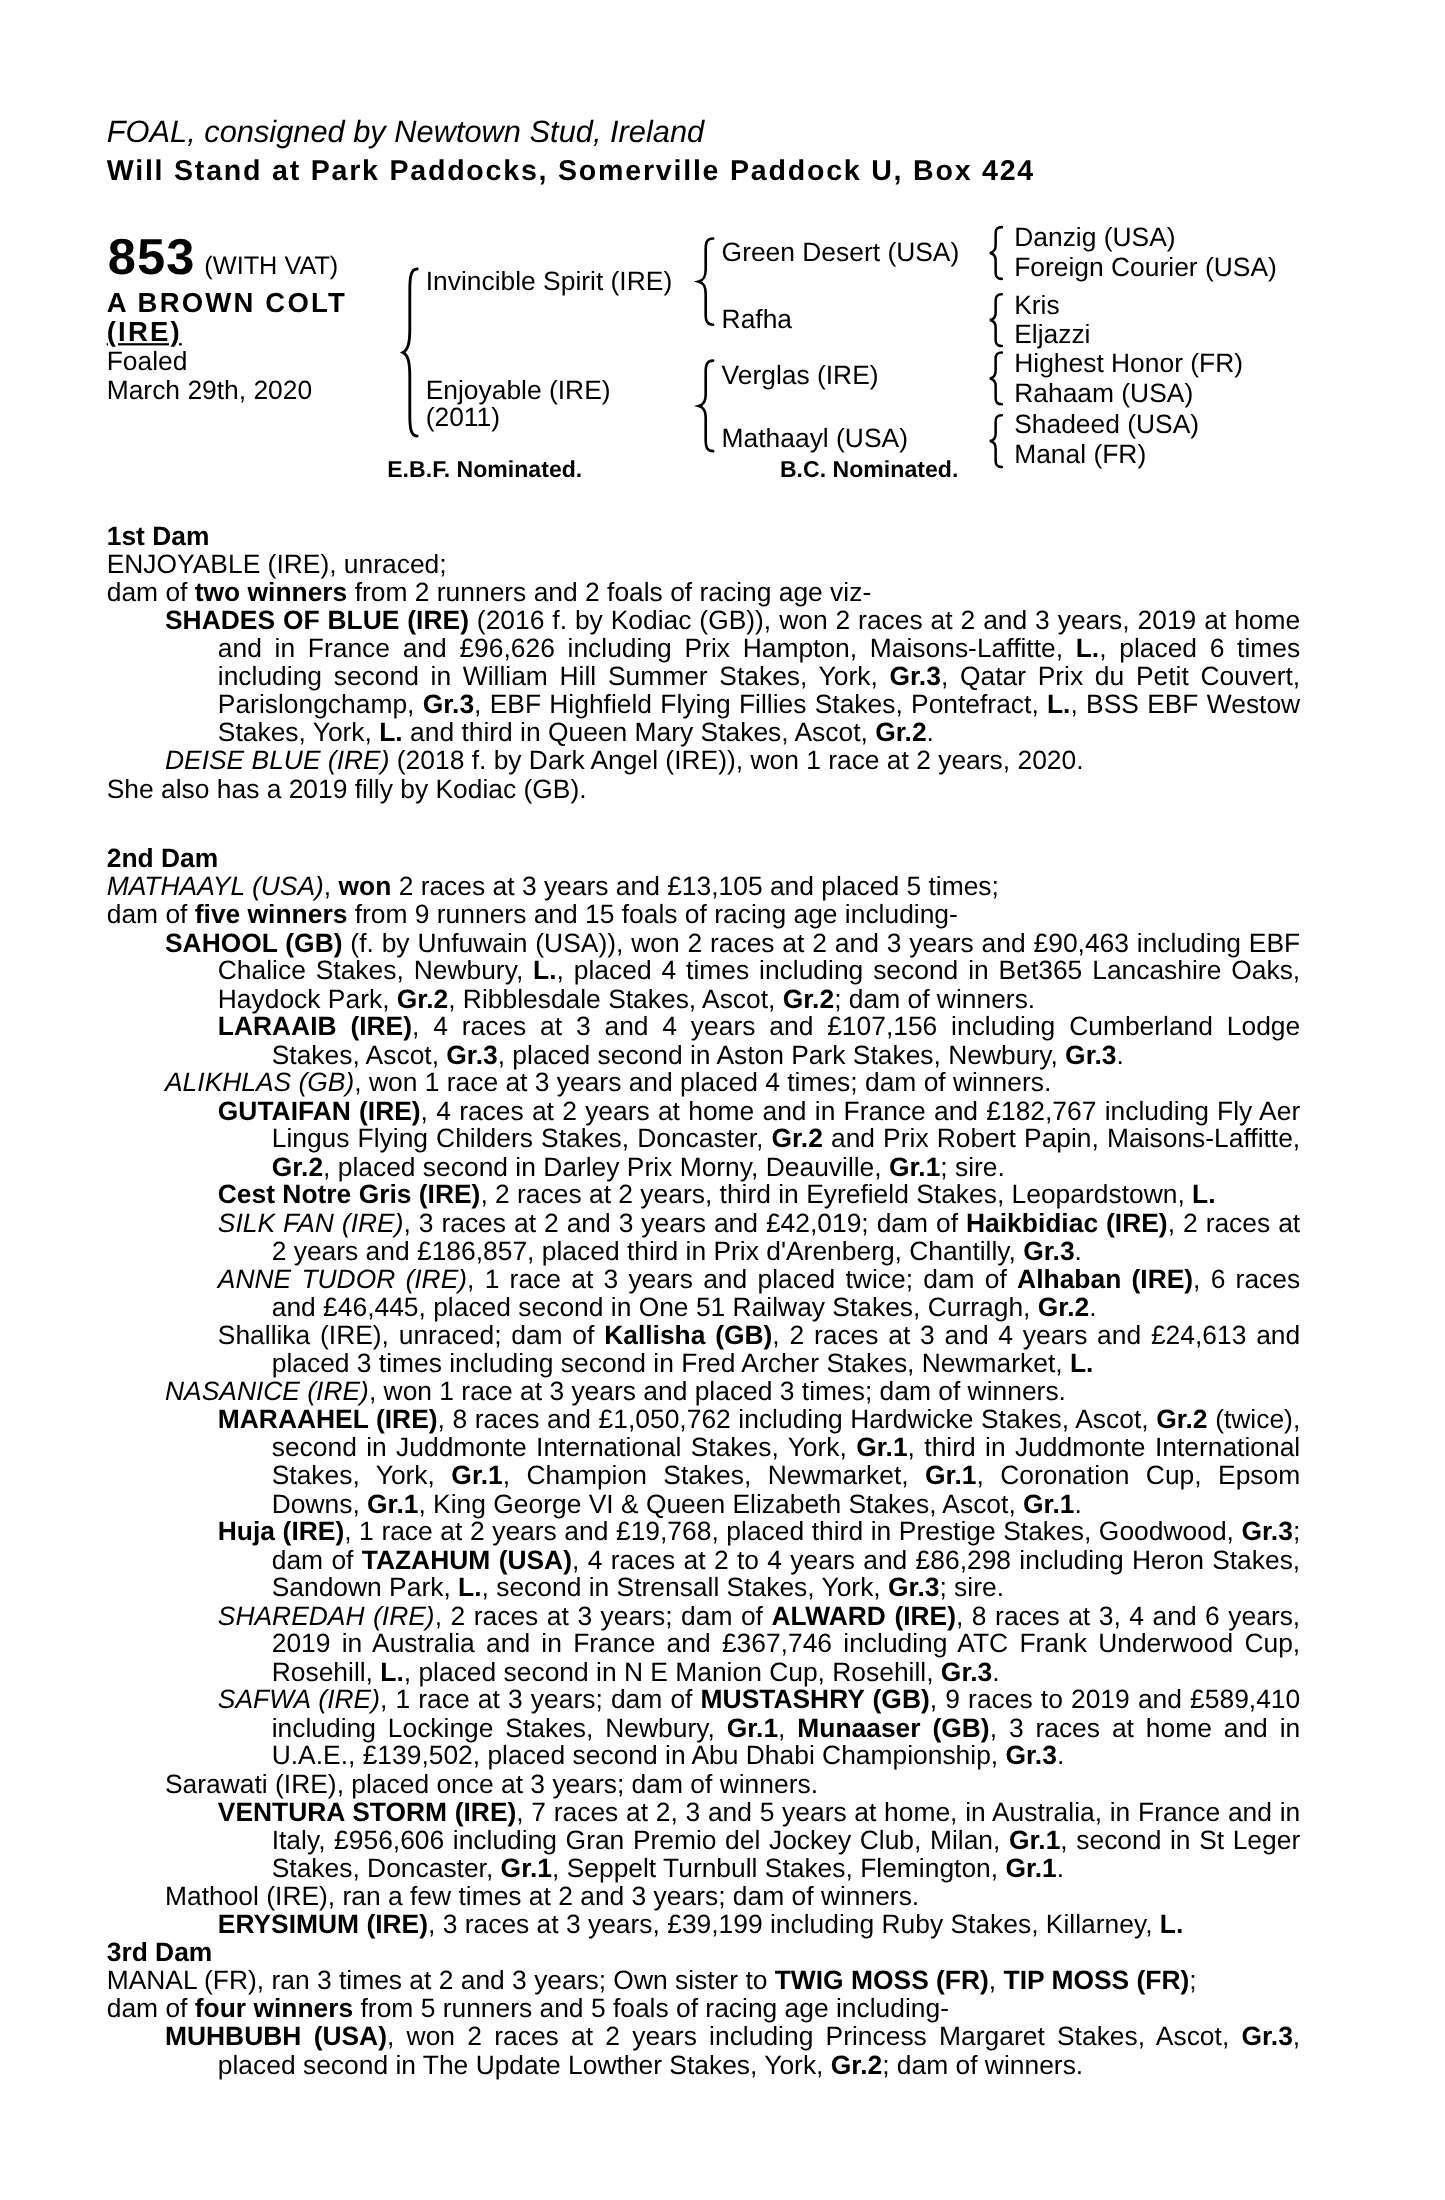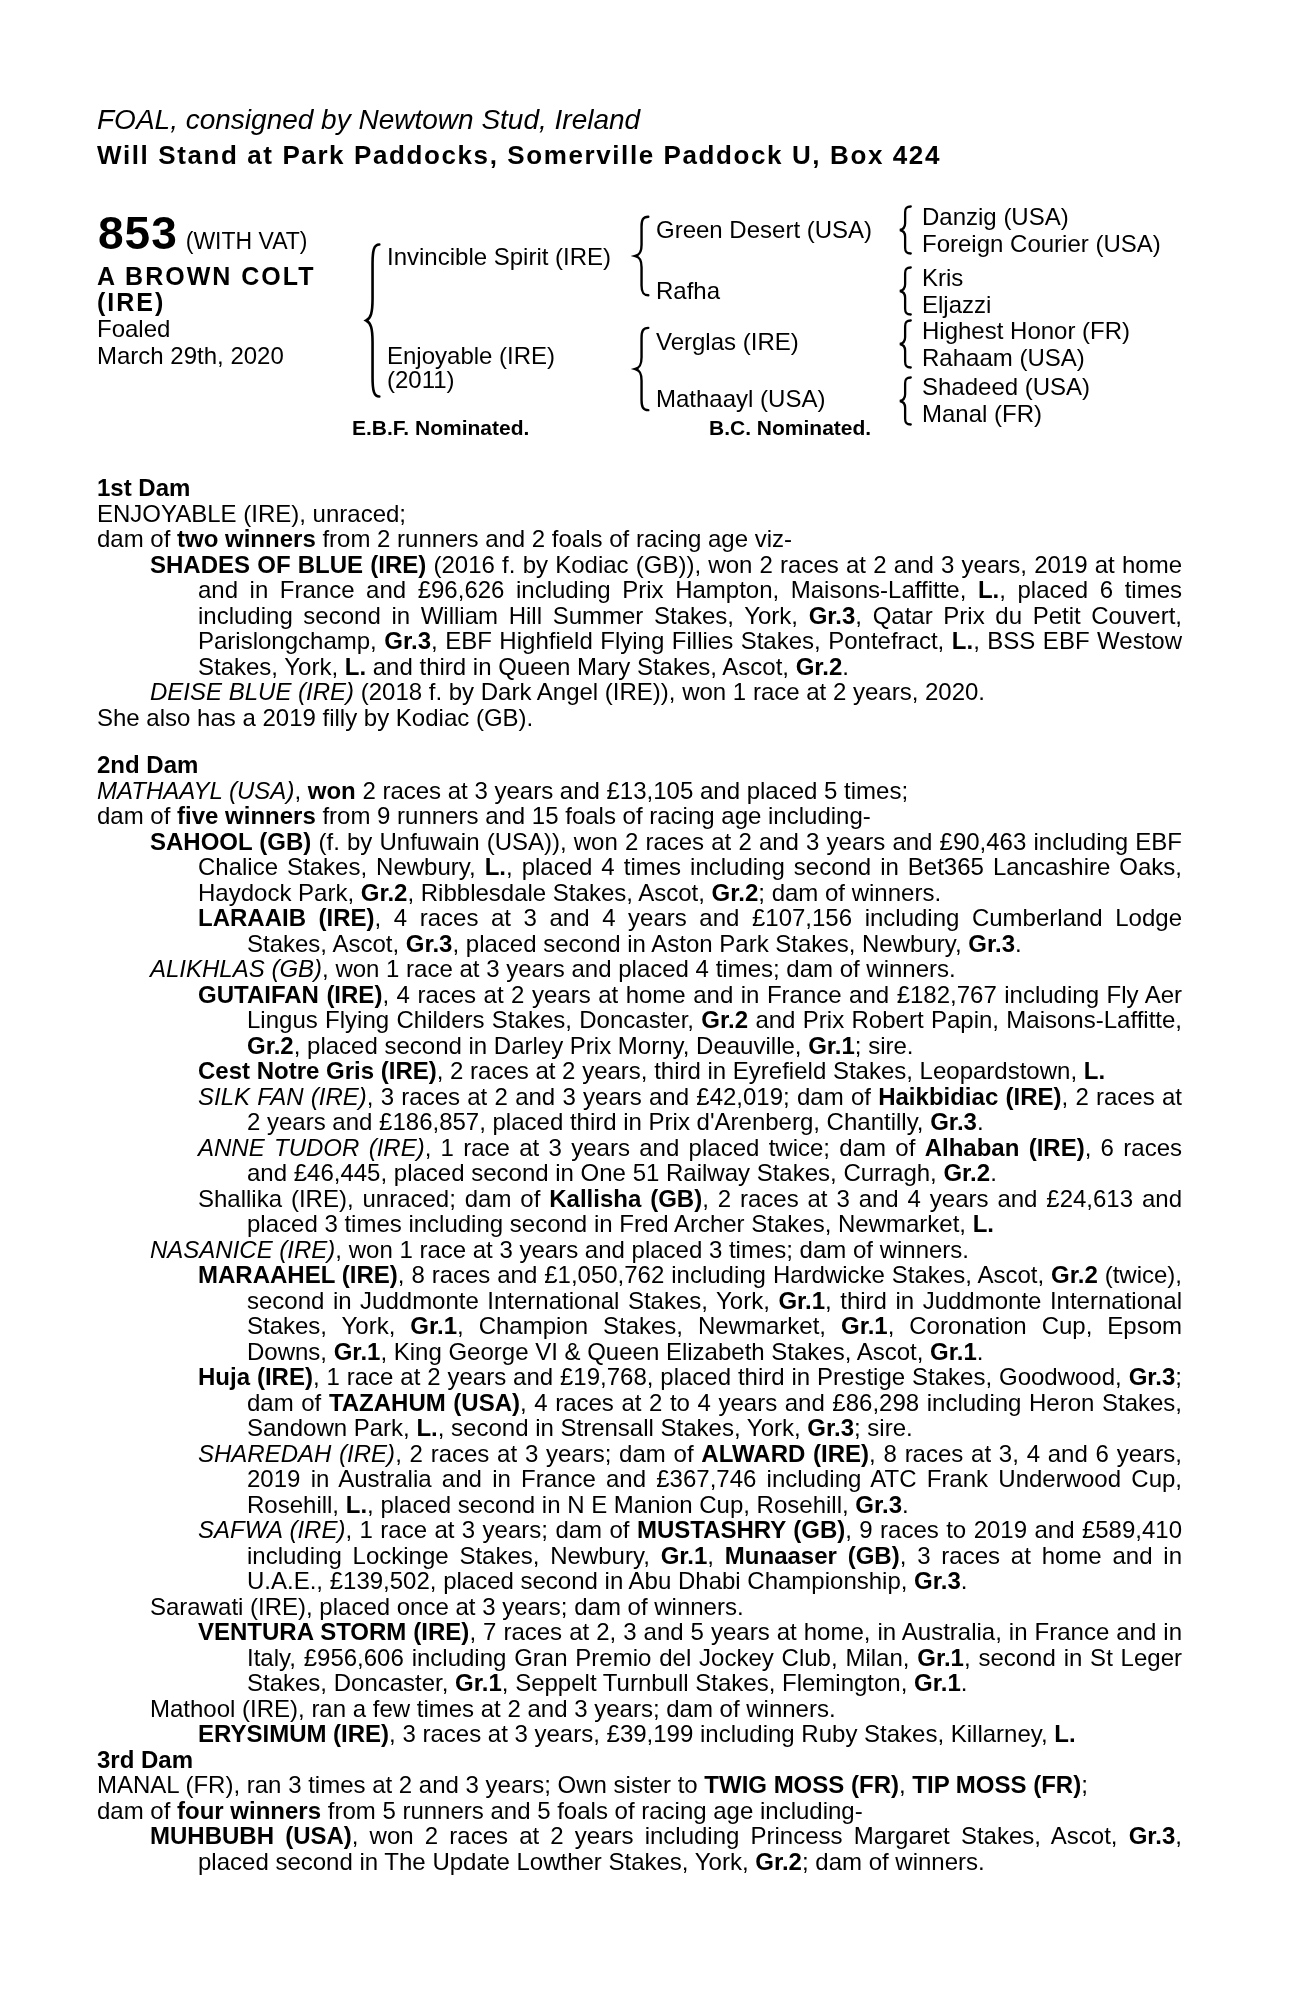--- a/index.html
+++ b/index.html
@@ -14,35 +14,35 @@
     left:97px; top:104px; width:1085px; text-align:left;
     font-size:28px; font-style:italic; white-space:nowrap;
   }
   .stand-line {
     left:97px; top:140px; font-size:26px; font-weight:bold; letter-spacing:1.6px;
   }
   .lot-line { left:98px; top:206px; }
   .lot-number { font-size:46px; font-weight:bold; letter-spacing:1px; }
   .lot-vat { font-size:23px; font-weight:normal; margin-left:8px; }
   .colt-name { left:97px; top:262px; font-size:25px; font-weight:bold; letter-spacing:2px; }
-  .colt-suffix { left:97px; top:288px; font-size:25px; font-weight:bold; letter-spacing:2px; }
+  .colt-suffix { left:97px; top:288px; font-size:25px; font-weight:bold; letter-spacing:2px;text-decoration:underline; }
   .foaled-label { left:97px; top:315px; font-size:24px;text-align:center; }
   .foaled-date { left:97px; top:342px; font-size:24px; }
   .ped-name { font-size:24px; }
   .nominated { font-size:21px; font-weight:bold; }
   svg.brace { position:absolute; overflow:visible; }
   #text-block {
     position:absolute; left:97px; top:475px; width:1085px;
     font-size:24px; line-height:25.5px;
   }
   .para { margin:0; text-align:justify; }
   .l1 { padding-left:101px; text-indent:-48px; }
   .l2 { padding-left:150px; text-indent:-49px; }
   .heading { font-weight:bold; text-align:left; }
-  #text-block .section:nth-of-type(2) { margin-top:22px; }
+  #text-block .section:nth-of-type(2) { margin-top:38px; }
   #text-block .section:nth-of-type(3) { }
 </style>
 </head>
 <body>
 
 <div class="abs consign-title">FOAL, consigned by Newtown Stud, Ireland</div>
 <div class="abs stand-line">Will Stand at Park Paddocks, Somerville Paddock U, Box 424</div>
 
 <div class="abs lot-line">
   <span class="lot-number">853</span><span class="lot-vat">(WITH VAT)</span>

